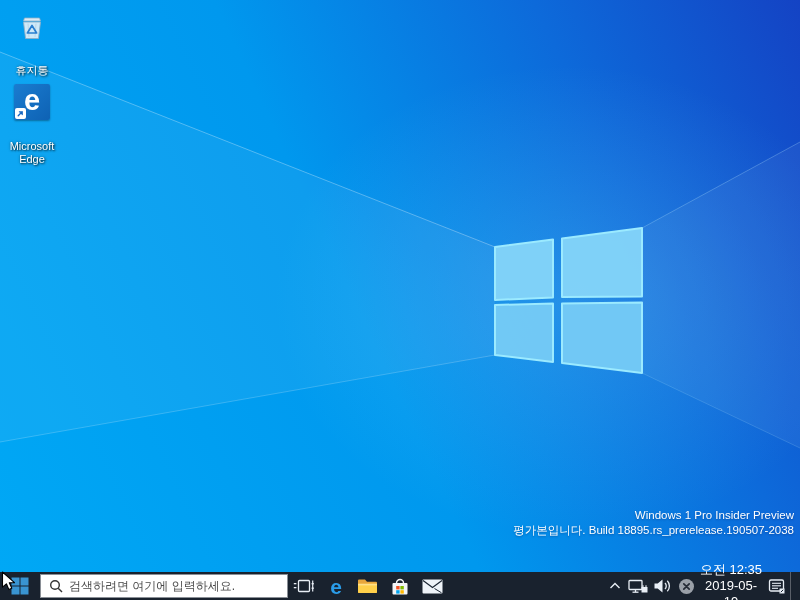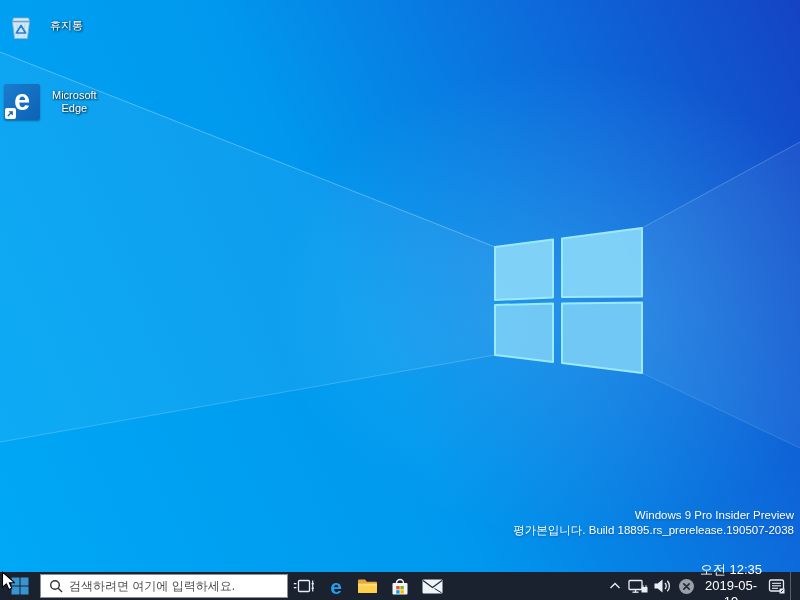--- a/index.html
+++ b/index.html
@@ -11,21 +11,21 @@
     position:absolute; inset:0 0 28px 0;
     background:
       radial-gradient(480px 380px at 568px 300px, rgba(140,225,255,0.22), rgba(140,225,255,0) 62%),
       linear-gradient(65deg, #00a8f5 0%, #0098ee 45%, #0d6ada 75%, #1443c4 100%);
   }
   .beams { position:absolute; inset:0; }
 
   
   .desk-icon {
     position:absolute; left:4px; width:56px;
-    display:flex; flex-direction:row; align-items:center; gap:12px;
+    display:flex; flex-direction:column; align-items:center; gap:20px;
     cursor:default;
   }
   .desk-icon .glyph { width:36px; height:36px; display:flex; align-items:center; justify-content:center; position:relative; }
   .desk-icon .lbl {
     font-size:11px; color:#fff; text-align:center; line-height:1.2;
     text-shadow:1px 1px 2px rgba(0,0,0,0.75), 0 0 3px rgba(0,0,0,0.4);
     width:56px; word-break:keep-all;
   }
   #icon-recycle { top:8px; }
   #icon-edge { top:84px; }
@@ -116,21 +116,21 @@
           <svg width="9" height="9" viewBox="0 0 9 9">
             <path d="M2.2 6.8 L6.2 2.8 M6.2 2.8 H3.4 M6.2 2.8 V5.6" stroke="#1565c0" stroke-width="1.3" fill="none" stroke-linecap="round"></path>
           </svg>
         </span>
       </div>
     </div>
     <div class="lbl">Microsoft Edge</div>
   </div>
 
   <div class="watermark">
-    <div>Windows 9 Pro Insider Preview</div>
+    <div>Windows 1 Pro Insider Preview</div>
     <div>평가본입니다. Build 18895.rs_prerelease.190507-2038</div>
   </div>
 </div>
 
 <div class="taskbar">
 
   <div class="tb-btn start">
     <svg width="18" height="18" viewBox="0 0 18 18">
       <rect x="0.5" y="0.5" width="8" height="8" fill="#3994d1"></rect>
       <rect x="9.5" y="0.5" width="8" height="8" fill="#3994d1"></rect>

